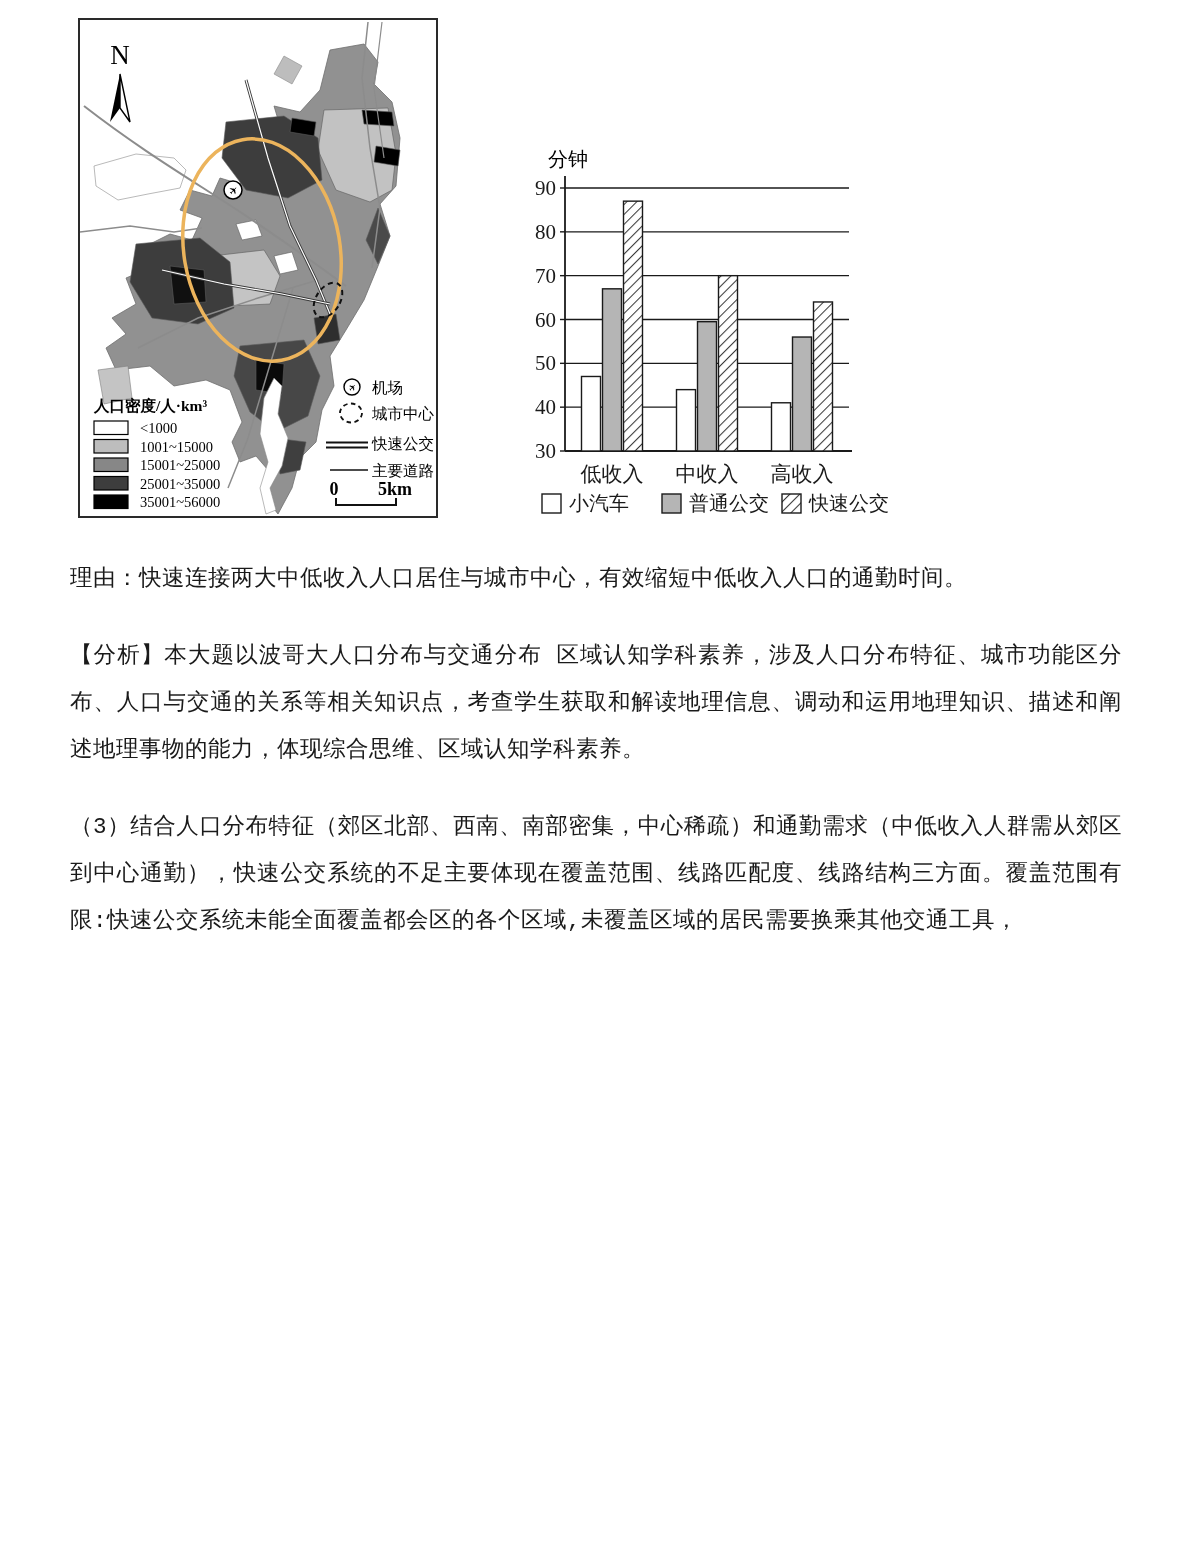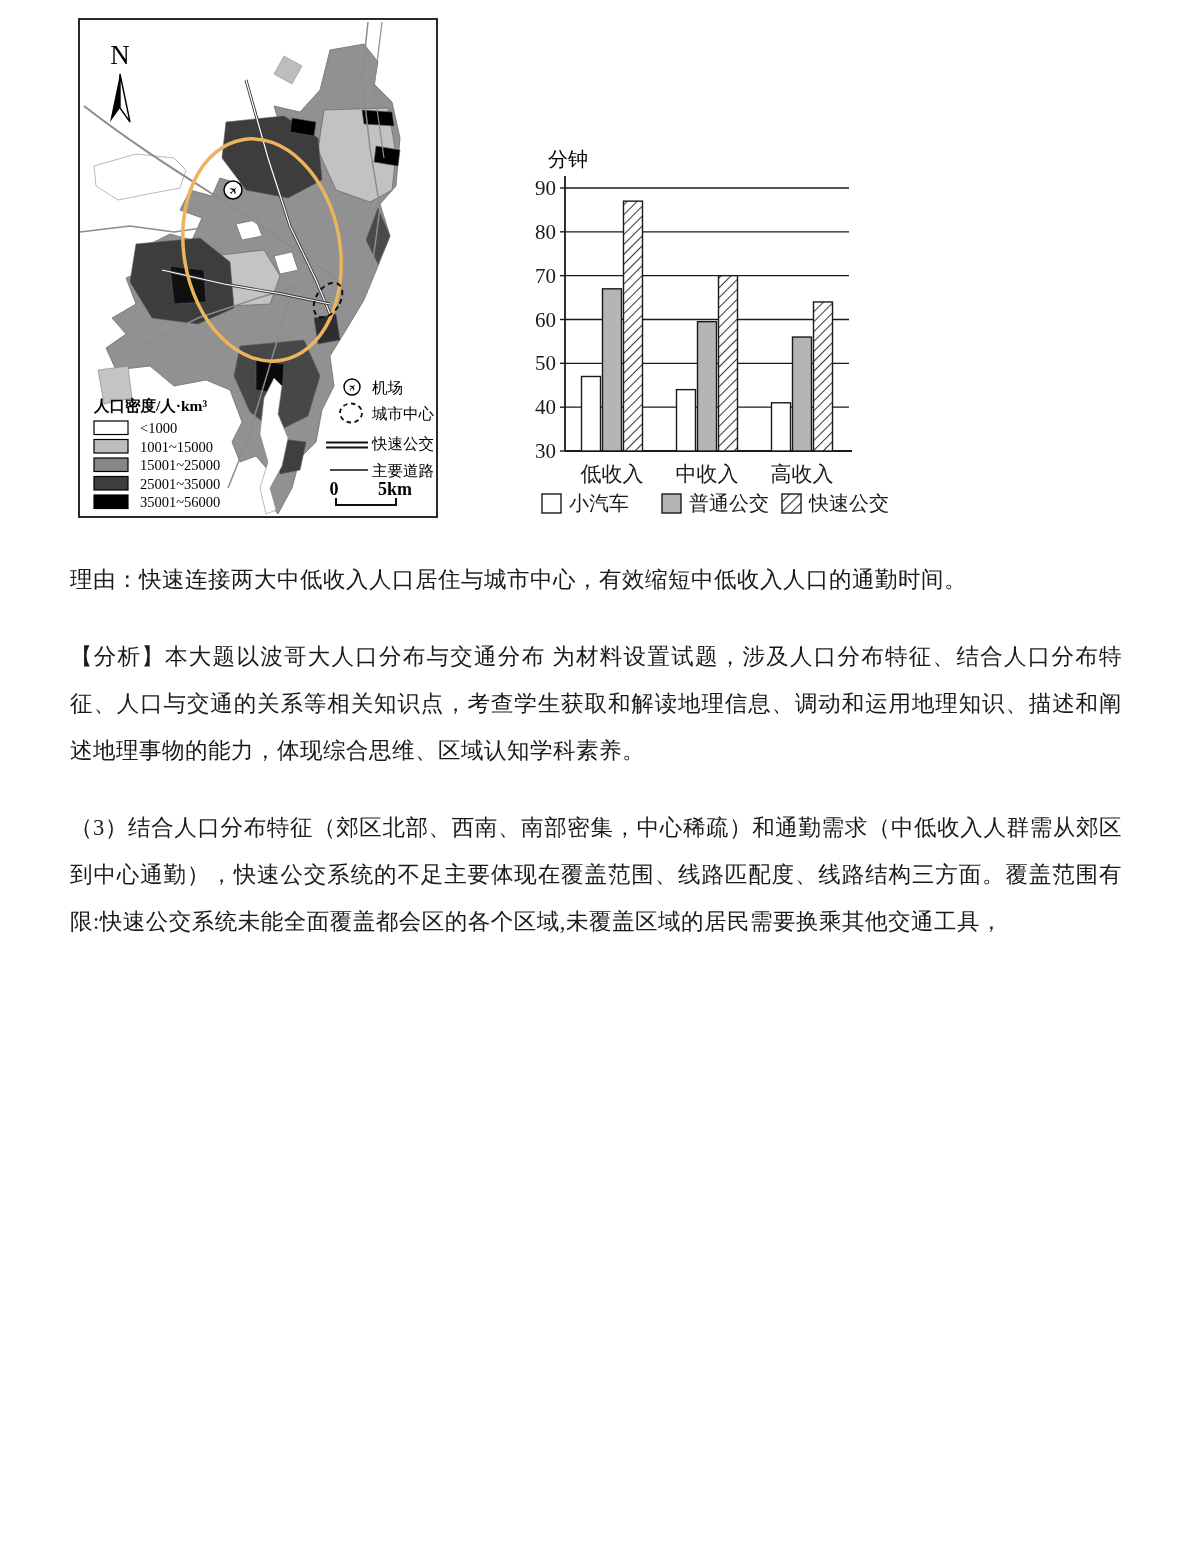--- a/index.html
+++ b/index.html
@@ -10,21 +10,21 @@
   }
   .figure-area{position:relative;width:1190px;height:548px;}
   .map-frame{position:absolute;left:78px;top:18px;width:360px;height:500px;}
   .chart-box{position:absolute;left:492px;top:128px;width:432px;height:404px;}
   svg{display:block;}
   .text-block{
     position:absolute;left:70px;top:556px;width:1052px;
     font-size:22.5px;line-height:47px;text-align:justify;
     letter-spacing:0.5px;
   }
-  .text-block p{margin:0 0 30px 0;}
+  .text-block p{margin:0 0 30px 0;font-family:Liberation Mono, monospace;}
   .map-label{font-family:"Liberation Serif","DejaVu Serif",serif;}
 </style>
 </head>
 <body>
 
 <div class="figure-area">
 
   <div class="map-frame">
     <svg viewBox="0 0 360 500" width="360" height="500">
       <rect x="1" y="1" width="358" height="498" fill="#ffffff" stroke="#2a2a2a" stroke-width="2"></rect>
@@ -203,15 +203,15 @@
           <text x="197" y="382" text-anchor="start" font-size="20" font-family="&quot;Liberation Serif&quot;,&quot;DejaVu Serif&quot;,serif" fill="#1a1a1a">普通公交</text>
           <rect x="290" y="366" width="19" height="19" fill="url(#hatch)" stroke="#1a1a1a" stroke-width="1.4"></rect>
           <text x="317" y="382" text-anchor="start" font-size="20" font-family="&quot;Liberation Serif&quot;,&quot;DejaVu Serif&quot;,serif" fill="#1a1a1a">快速公交</text>
         </g>
     </svg>
   </div>
 </div>
 
 <div class="text-block">
   <p>理由：快速连接两大中低收入人口居住与城市中心，有效缩短中低收入人口的通勤时间。</p>
-  <p>【分析】本大题以波哥大人口分布与交通分布 为材料设置试题，涉及人口分布特征、结合人口分布特征、人口与交通的关系等相关知识点，考查学生获取和解读地理信息、调动和运用地理知识、描述和阐述地理事物的能力，体现综合思维、区域认知学科素养。</p>
+  <p>【分析】本大题以波哥大人口分布与交通分布 区域认知学科素养，涉及人口分布特征、城市功能区分布、人口与交通的关系等相关知识点，考查学生获取和解读地理信息、调动和运用地理知识、描述和阐述地理事物的能力，体现综合思维、区域认知学科素养。</p>
   <p>（3）结合人口分布特征（郊区北部、西南、南部密集，中心稀疏）和通勤需求（中低收入人群需从郊区到中心通勤），快速公交系统的不足主要体现在覆盖范围、线路匹配度、线路结构三方面。覆盖范围有限:快速公交系统未能全面覆盖都会区的各个区域,未覆盖区域的居民需要换乘其他交通工具，</p>
 </div>
 
 </body></html>

